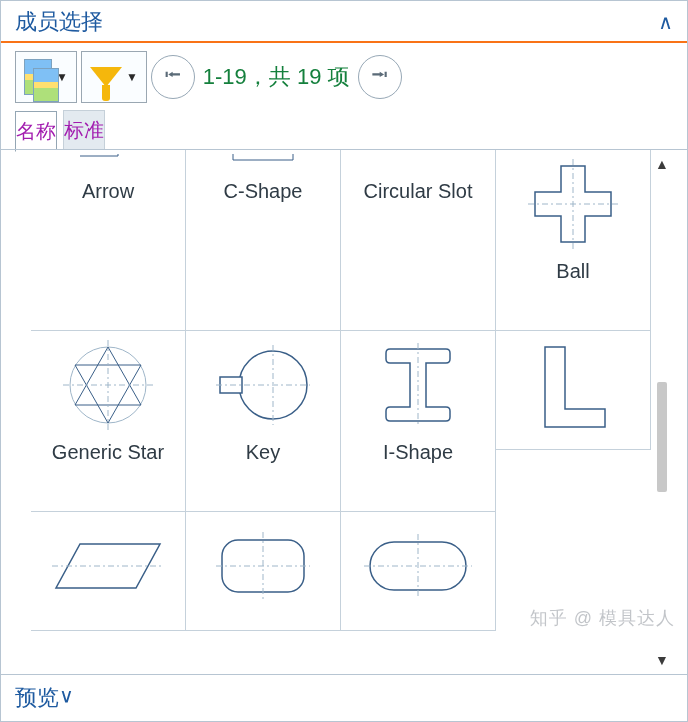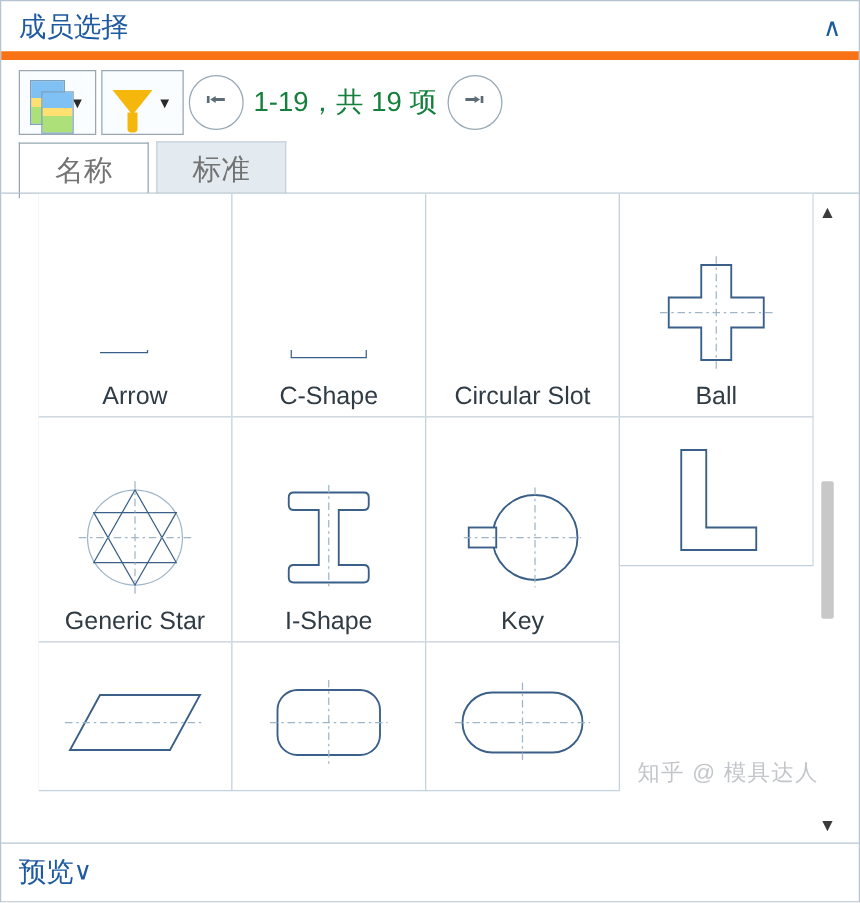--- a/index.html
+++ b/index.html
@@ -16,21 +16,21 @@
       height: 100%;
       display: flex;
       flex-direction: column;
       border: 1px solid #b7c5d2;
     }
     .panel-header {
       display: flex;
       align-items: center;
       justify-content: space-between;
       padding: 6px 14px 4px;
-      border-bottom: 7px solid #f97316;
+      border-bottom: 2px solid #f97316;
     }
     .panel-title {
       font-size: 22px;
       font-weight: 400;
       color: #1e5aa0;
     }
     .collapse-caret {
       color: #1e5aa0;
       font-size: 20px;
       cursor: pointer;
@@ -67,23 +67,23 @@
     }
     .pager { font-size: 22px; color: #15803d; margin: 0 4px; }
     .tabs-row {
       display: flex;
       align-items: center;
       gap: 6px;
       padding: 0 14px;
       height: 38px;
     }
     .tab {
-      padding: 6px 28px;
-      font-size: 23px;
-      color: #737373;
+      padding: 6px 0;
+      font-size: 20px;
+      color: #a21caf;
       background: #e3eaf0;
       border: 1px solid #c5d0d9;
       border-bottom: none;
       cursor: pointer;
     }
     .tab.active {
       background: #fff;
       border: 1px solid #94a6b4;
       border-bottom: 1px solid #fff;
       position: relative;
@@ -107,21 +107,21 @@
       grid-template-columns: repeat(4, 1fr);
       gap: 0;
       overflow: hidden;
     }
     .cell {
       border: 1px solid #c5d1db;
       margin: -1px 0 0 -1px;
       display: flex;
       flex-direction: column;
       align-items: center;
-      justify-content: flex-end;
+      justify-content: flex-start;
       padding: 4px;
       cursor: pointer;
       background: #fff;
     }
     .cell .thumb {
       width: 100%;
       height: 100px;
       display: flex;
       align-items: center;
       justify-content: center;
@@ -157,21 +157,21 @@
       margin-top: 50px;
       cursor: pointer;
     }
     .preview-header {
       display: flex;
       align-items: center;
       padding: 8px 14px;
     }
     .watermark {
       position: absolute;
-      right: 32px;
+      right: 12px;
       bottom: 44px;
       font-size: 18px;
       color: rgba(80,90,100,0.35);
       letter-spacing: 1px;
       pointer-events: none;
     }
     .icon-thumb {
       width: 28px; height: 36px;
       background: linear-gradient(#7fc0f5 0 40%, #ffe070 40% 60%, #aee07a 60% 100%);
       border: 1px solid #7da2bf;
@@ -268,38 +268,38 @@
               <polygon points="50,12 83,70 17,70" stroke="#3a5f88" fill="none"></polygon>
               <polygon points="50,88 83,30 17,30" stroke="#3a5f88" fill="none"></polygon>
               <line x1="5" y1="50" x2="95" y2="50" stroke="#9fb6c9" stroke-dasharray="6 3 2 3"></line>
               <line x1="50" y1="5" x2="50" y2="95" stroke="#9fb6c9" stroke-dasharray="6 3 2 3"></line>
             </svg>
           </div>
           <div class="label">Generic Star</div>
         </div>
         <div class="cell">
           <div class="thumb">
-            <svg width="100" height="100" viewBox="0 0 100 100">
-              <path d="M22 14 H78 Q82 14 82 18 V24 Q82 28 78 28 H58 V72 H78 Q82 72 82 76 V82 Q82 86 78 86 H22 Q18 86 18 82 V76 Q18 72 22 72 H42 V28 H22 Q18 28 18 24 V18 Q18 14 22 14 Z" stroke="#3a5f88" fill="none" stroke-width="1.5"></path>
-              <line x1="50" y1="8" x2="50" y2="92" stroke="#9fb6c9" stroke-dasharray="6 3 2 3"></line>
-            </svg>
-          </div>
-          <div class="label">I-Shape</div>
-        </div>
-        <div class="cell">
-          <div class="thumb">
             <svg width="110" height="100" viewBox="0 0 110 100">
               <circle cx="65" cy="50" r="34" stroke="#3a5f88" fill="none" stroke-width="1.5"></circle>
               <rect x="12" y="42" width="22" height="16" stroke="#3a5f88" fill="#fff" stroke-width="1.5"></rect>
               <line x1="8" y1="50" x2="102" y2="50" stroke="#9fb6c9" stroke-dasharray="6 3 2 3"></line>
               <line x1="65" y1="10" x2="65" y2="90" stroke="#9fb6c9" stroke-dasharray="6 3 2 3"></line>
             </svg>
           </div>
           <div class="label">Key</div>
         </div>
+        <div class="cell">
+          <div class="thumb">
+            <svg width="100" height="100" viewBox="0 0 100 100">
+              <path d="M22 14 H78 Q82 14 82 18 V24 Q82 28 78 28 H58 V72 H78 Q82 72 82 76 V82 Q82 86 78 86 H22 Q18 86 18 82 V76 Q18 72 22 72 H42 V28 H22 Q18 28 18 24 V18 Q18 14 22 14 Z" stroke="#3a5f88" fill="none" stroke-width="1.5"></path>
+              <line x1="50" y1="8" x2="50" y2="92" stroke="#9fb6c9" stroke-dasharray="6 3 2 3"></line>
+            </svg>
+          </div>
+          <div class="label">I-Shape</div>
+        </div>
 
         <div class="cell bottom">
           <div class="thumb">
             <svg width="100" height="100" viewBox="0 0 100 100">
               <path d="M22 12 H42 V74 H82 V92 H22 Z" stroke="#3a5f88" fill="none" stroke-width="1.5"></path>
             </svg>
           </div>
         </div>
         <div class="cell bottom">
           <div class="thumb">

